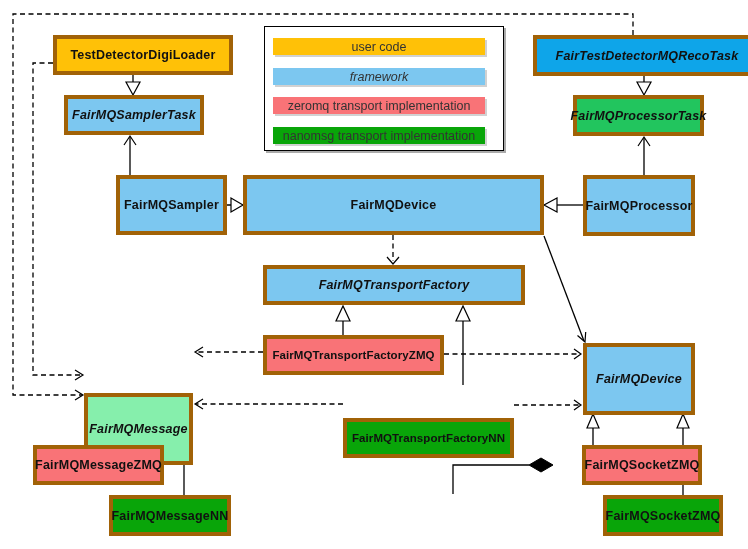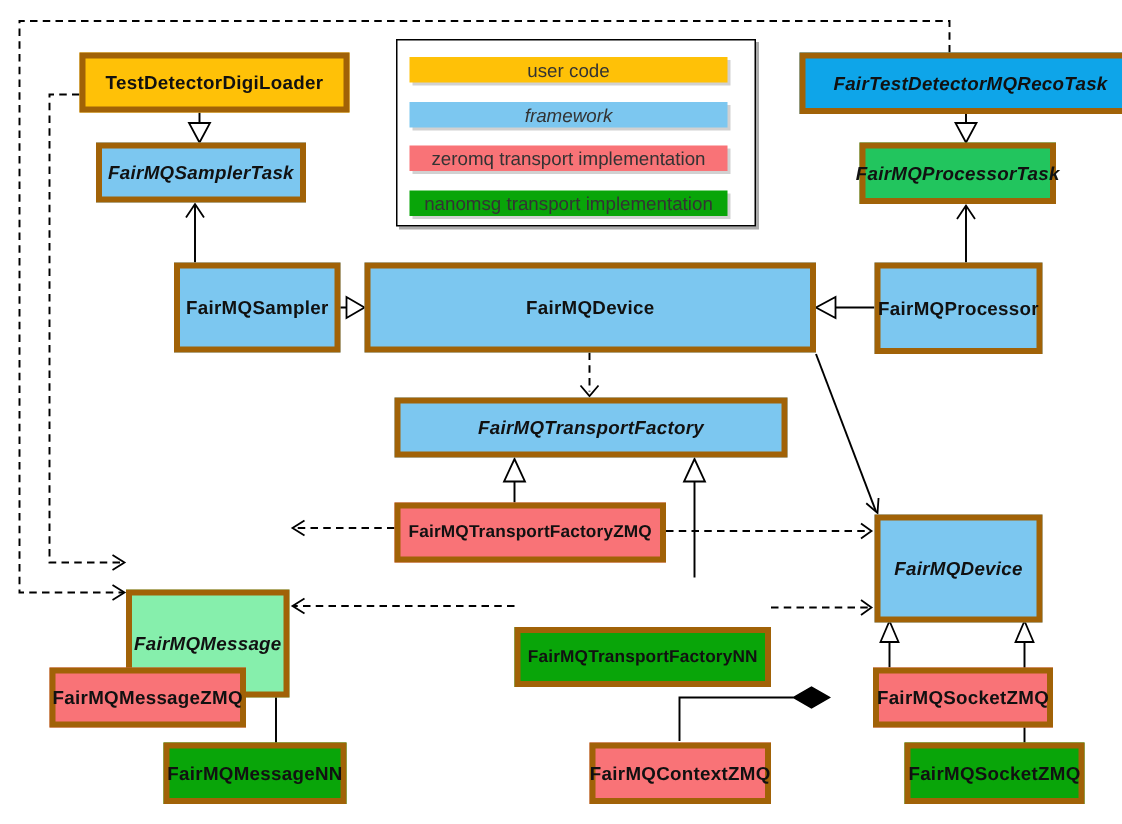--- a/index.html
+++ b/index.html
@@ -193,19 +193,18 @@
   <div class="node tight" style="left: 343px; top: 385px; width: 171px; height: 40px; background-color: rgb(9, 165, 9); margin-top: 33px;">FairMQTransportFactoryNN</div>
 
   <div class="node abstract" style="left: 84px; top: 345px; width: 109px; height: 72px; background-color: #86efac; margin-top: 48px;">FairMQMessage</div>
 
   <div class="node abstract" style="left: 583px; top: 343px; width: 112px; height: 72px; background-color: rgb(124, 199, 240);">FairMQDevice</div>
 
   <div class="node" style="left: 33px; top: 445px; width: 131px; height: 40px; background-color: rgb(249, 115, 119);">FairMQMessageZMQ</div>
 
   <div class="node" style="left: 109px; top: 495px; width: 122px; height: 41px; background-color: rgb(9, 165, 9);">FairMQMessageNN</div>
 
-  <div class="node" style="left: 393px; top: 495px; width: 121px; height: 41px; background-color: rgb(249, 115, 119);">FairMQContextZMQ</div>
 
   <div class="node" style="left: 582px; top: 445px; width: 120px; height: 40px; background-color: rgb(249, 115, 119);">FairMQSocketZMQ</div>
 
   <div class="node" style="left: 603px; top: 495px; width: 120px; height: 41px; background-color: rgb(9, 165, 9);">FairMQSocketZMQ</div>
 
 </div>
 
 </body></html>

